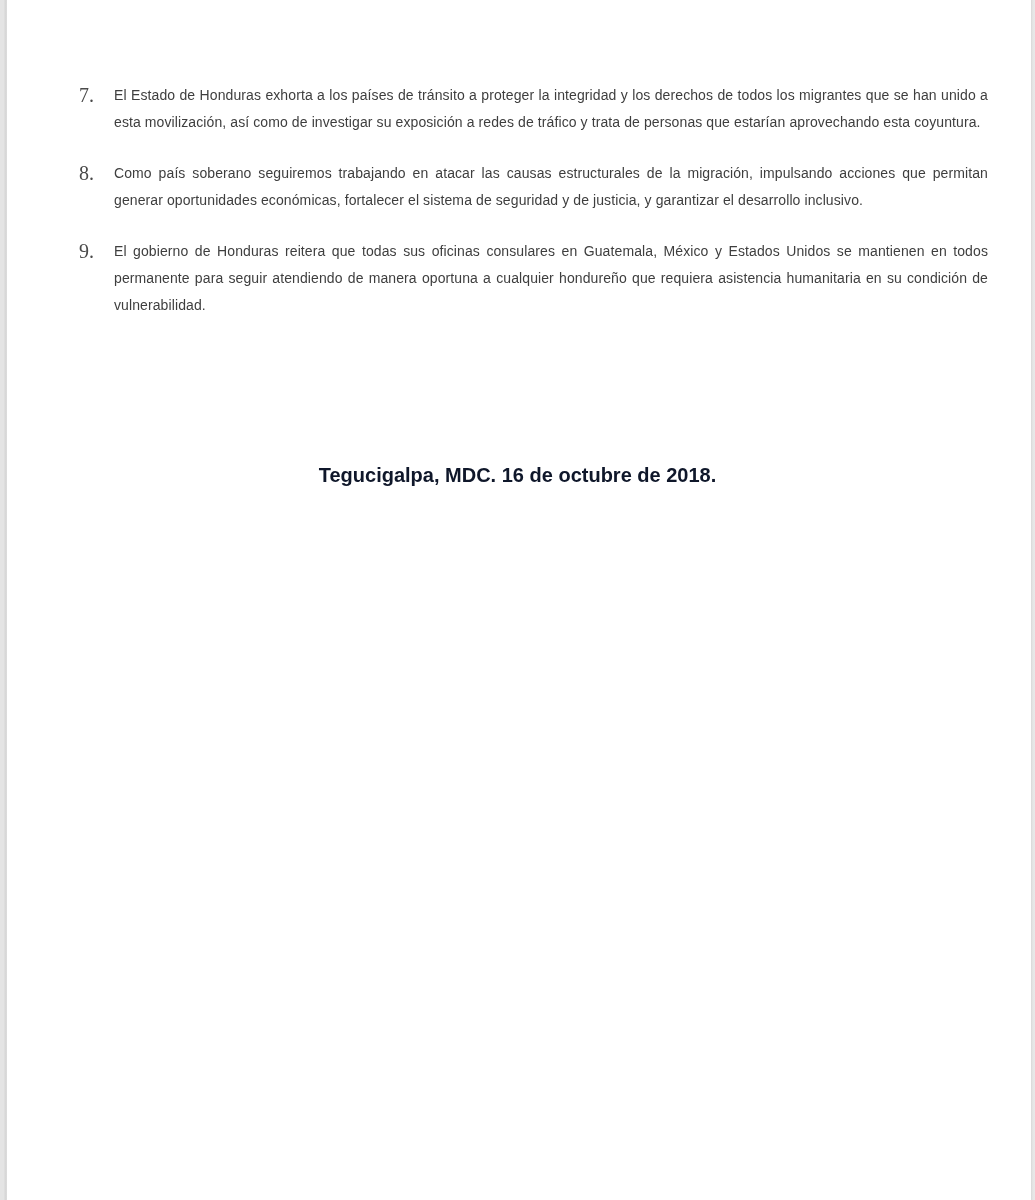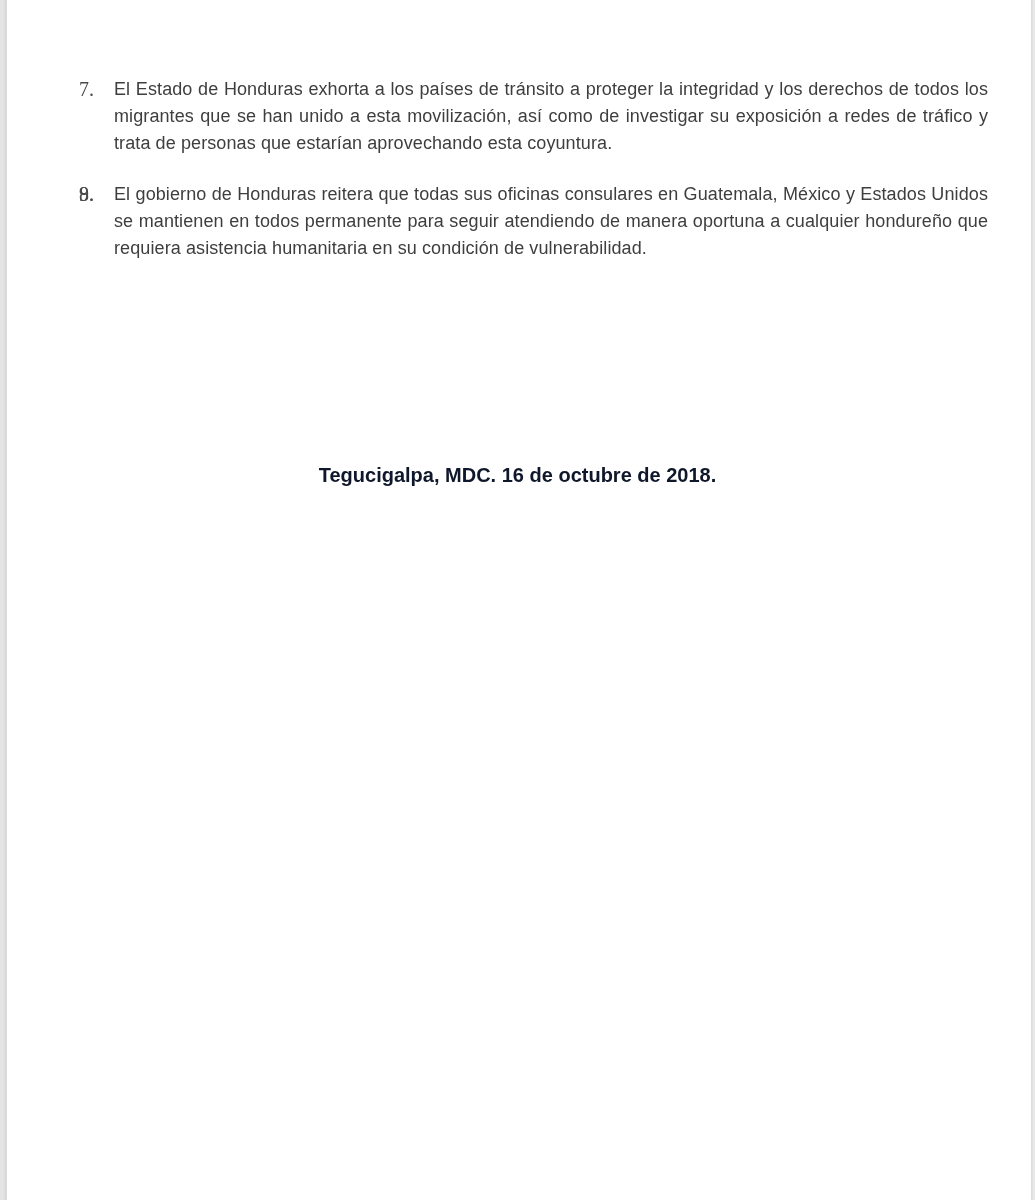--- a/index.html
+++ b/index.html
@@ -53,26 +53,27 @@
       top: 0;
       font-family: "Liberation Serif", "DejaVu Serif", serif;
       font-size: 20px;
       line-height: 27px;
       color: #4a4a4a;
     }
     .text {
       margin-left: 107px;
       width: 874px;
       font-family: "Liberation Sans", "DejaVu Sans", sans-serif;
-      font-size: 18px;
+      font-size: 14px;
       line-height: 27px;
       color: #3e3e3e;
       text-align: justify;
       text-align-last: left;
       letter-spacing: 0.1px;
+      margin-top: 6px;
     }
     .signature {
       position: absolute;
       left: 0;
       top: 462px;
       width: 1035px;
       text-align: center;
       font-family: "Liberation Sans", "DejaVu Sans", sans-serif;
       font-weight: bold;
       font-size: 20px;
@@ -87,20 +88,21 @@
 <div class="left-edge"></div>
 
 <div class="page">
   <ol class="list">
     <li class="item">
       <span class="num">7.</span>
       <div class="text">El Estado de Honduras exhorta a los países de tránsito  a proteger la integridad y los derechos de todos los migrantes que se han unido a esta movilización, así como de investigar su exposición a redes de tráfico y trata de personas que estarían aprovechando esta coyuntura.</div>
     </li>
     <li class="item">
       <span class="num">8.</span>
+      <div class="text">Como país soberano seguiremos trabajando en atacar las causas estructurales de la migración, impulsando acciones que permitan generar oportunidades económicas, fortalecer el sistema de seguridad y de justicia, y garantizar el desarrollo inclusivo.</div>
     </li>
     <li class="item">
       <span class="num">9.</span>
       <div class="text">El gobierno de Honduras reitera que todas sus oficinas consulares en Guatemala, México y Estados Unidos se mantienen en todos permanente para seguir atendiendo de manera oportuna a cualquier hondureño que requiera asistencia humanitaria en su condición de vulnerabilidad.</div>
     </li>
   </ol>
 
   <div class="signature">Tegucigalpa, MDC. 16 de octubre de 2018.</div>
 </div>
 

